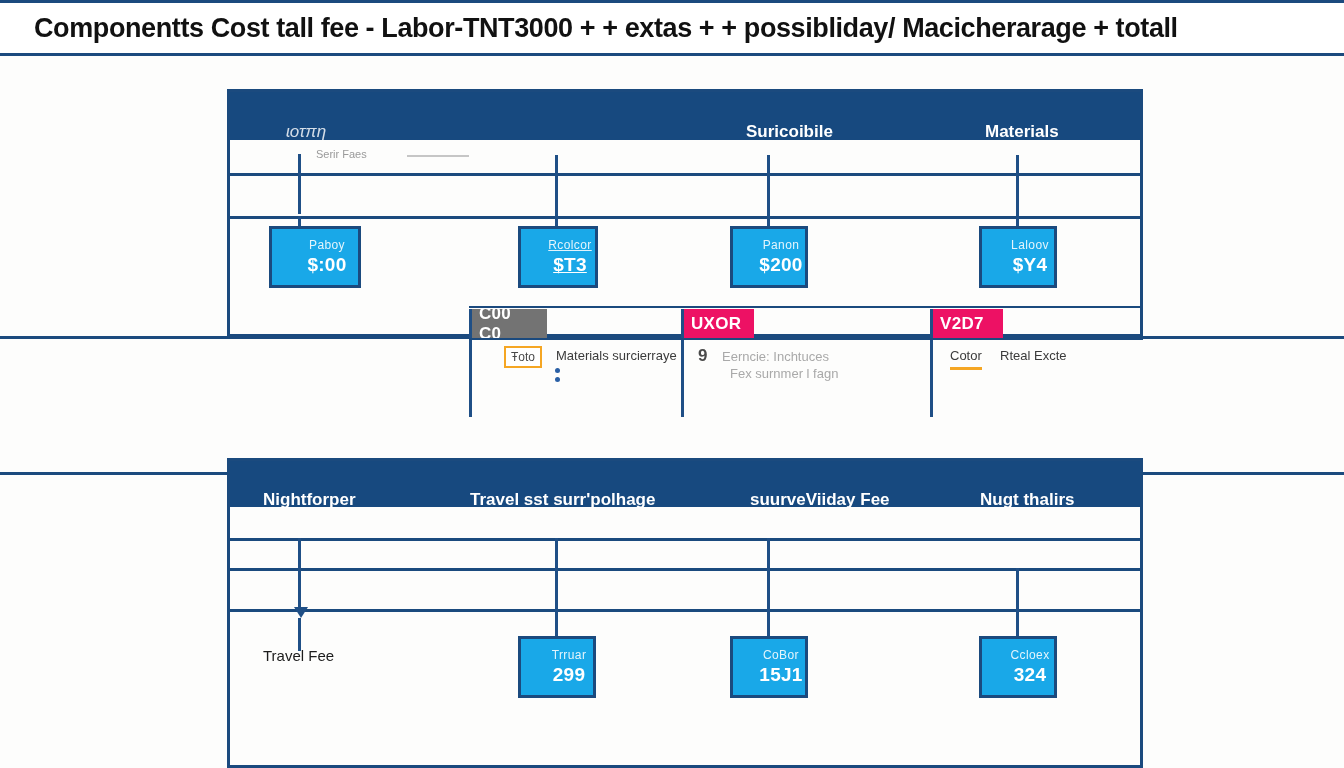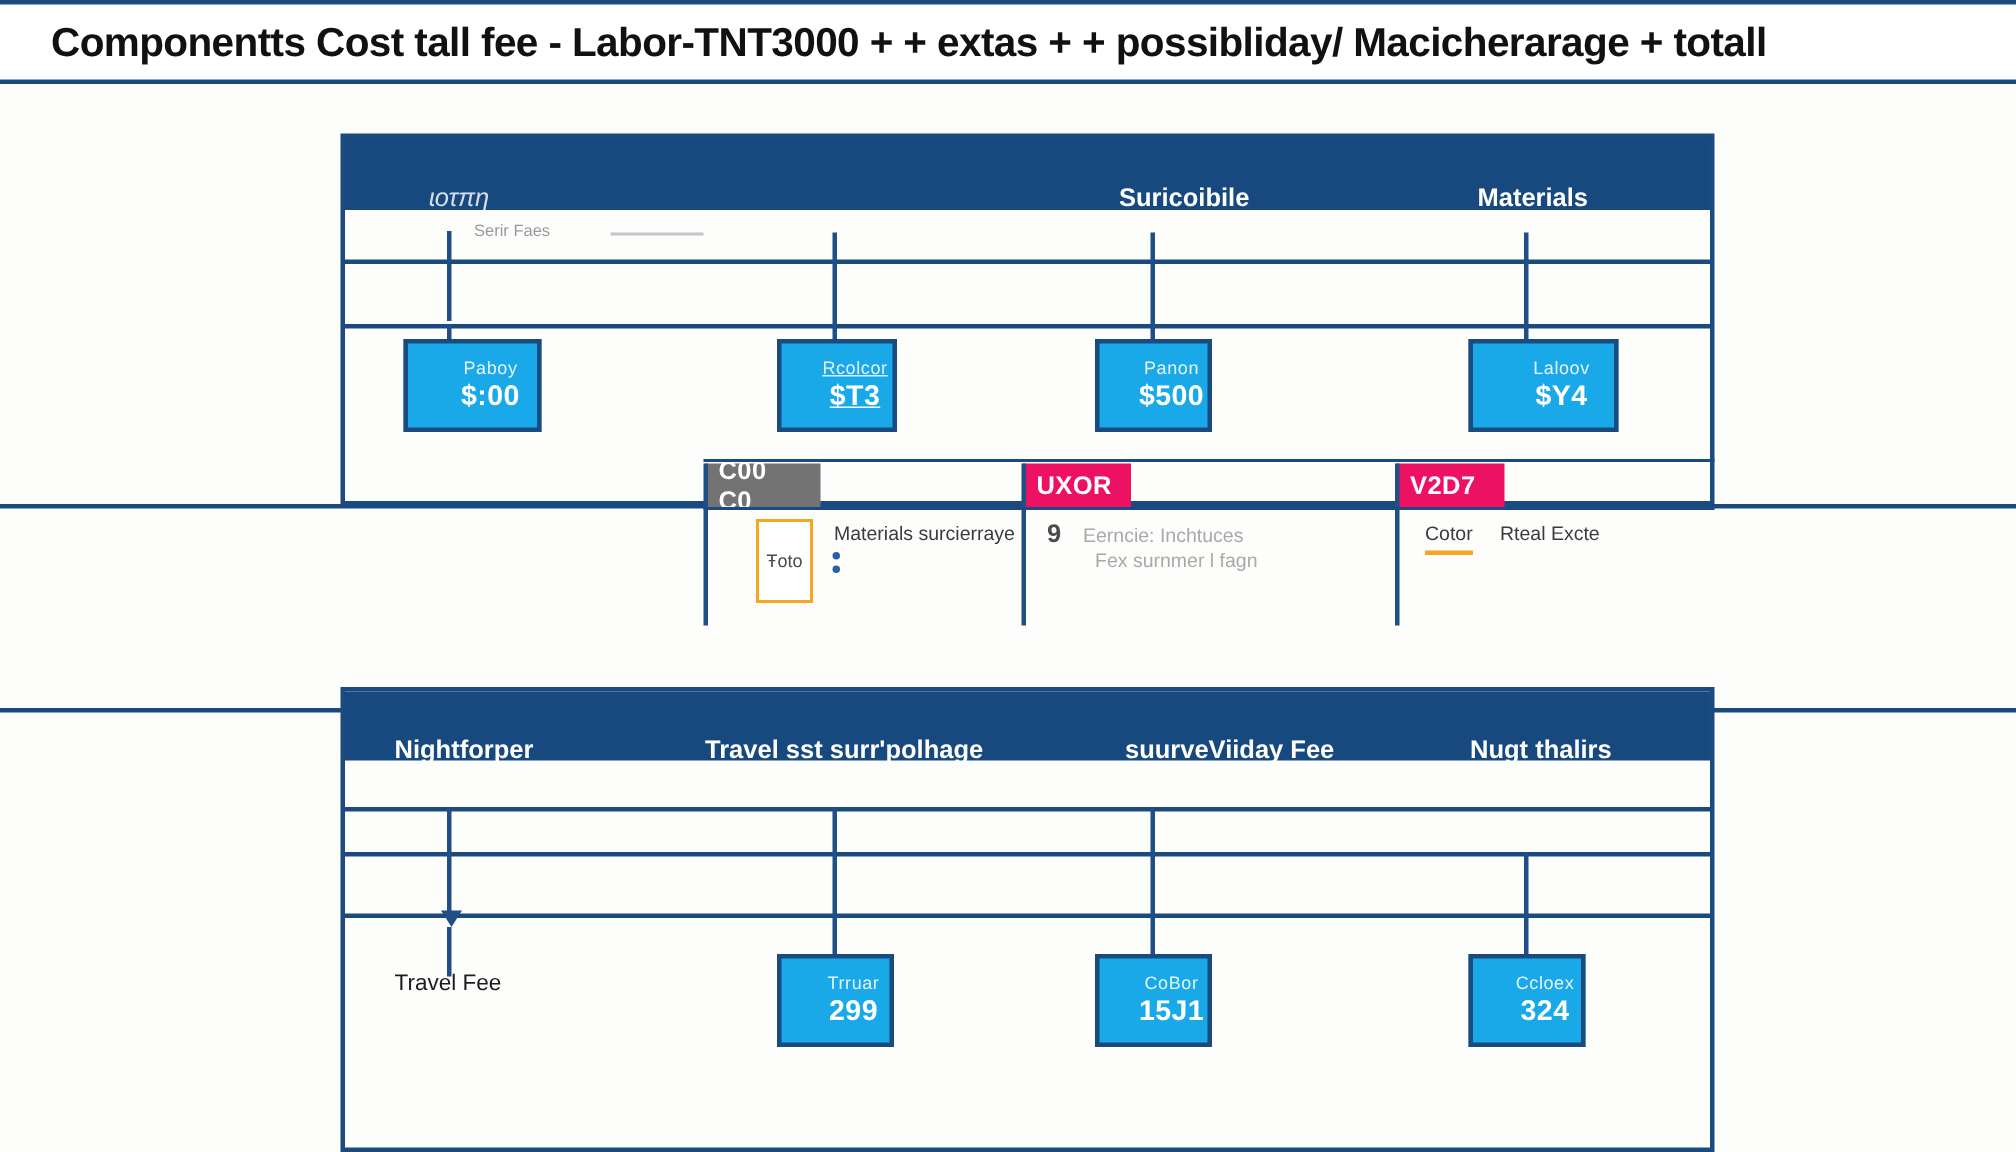--- a/index.html
+++ b/index.html
@@ -62,21 +62,21 @@
     display:flex;align-items:center;padding:0 9px;
     color:#ffffff;font-size:17px;font-weight:bold;letter-spacing:.3px;
   }
   .badge.amber{background:#737373;}
   .badge.pink{background:#ed1164;}
   
   .anno{position:absolute;font-size:13px;color:#3b3b3b;white-space:nowrap;}
   .anno.dim{color:#a9a9a9;}
   .chip{
     display:inline-block;border:2px solid #f5a623;color:#4a4a4a;
-    font-size:12px;padding:19px 5px;background:#fff;
+    font-size:12px;padding:2px 5px;background:#fff;
   }
   .ul-amber{border-bottom:3px solid #f5a623;padding-bottom:4px;}
   .dots{position:absolute;width:5px;}
   .dots i{display:block;width:5px;height:5px;background:#2a5fa5;border-radius:50%;margin-bottom:4px;}
   .leader{position:absolute;height:2px;background:#c6c6c6;}
   .plain-lab{position:absolute;font-size:15px;color:#1c1c1c;white-space:nowrap;}
 </style>
 </head>
 <body>
 
@@ -115,23 +115,23 @@
   <div class="node" style="left:39px;top:134px;width:92px;height:62px;">
     <span class="n-lab">Paboy</span>
     <span class="n-val">$:00</span>
   </div>
   <div class="node" style="left:288px;top:134px;width:80px;height:62px;text-decoration:underline;">
     <span class="n-lab">Rcolcor</span>
     <span class="n-val">$T3</span>
   </div>
   <div class="node" style="left:500px;top:134px;width:78px;height:62px;">
     <span class="n-lab">Panon</span>
-    <span class="n-val">$500</span>
+    <span class="n-val">$200</span>
   </div>
-  <div class="node" style="left:749px;top:134px;width:100px;height:62px;">
+  <div class="node" style="left:749px;top:134px;width:78px;height:62px;">
     <span class="n-lab">Laloov</span>
     <span class="n-val">$Y4</span>
   </div>
 </div>
 
 <div class="badge amber" style="left:470px;top:309px;width:77px;">C00 C0</div>
 <div class="badge pink" style="left:682px;top:309px;width:72px;">UXOR</div>
 <div class="badge pink" style="left:931px;top:309px;width:72px;">V2D7</div>
 
 <div class="vline" style="left:469px;top:309px;height:108px;"></div>

